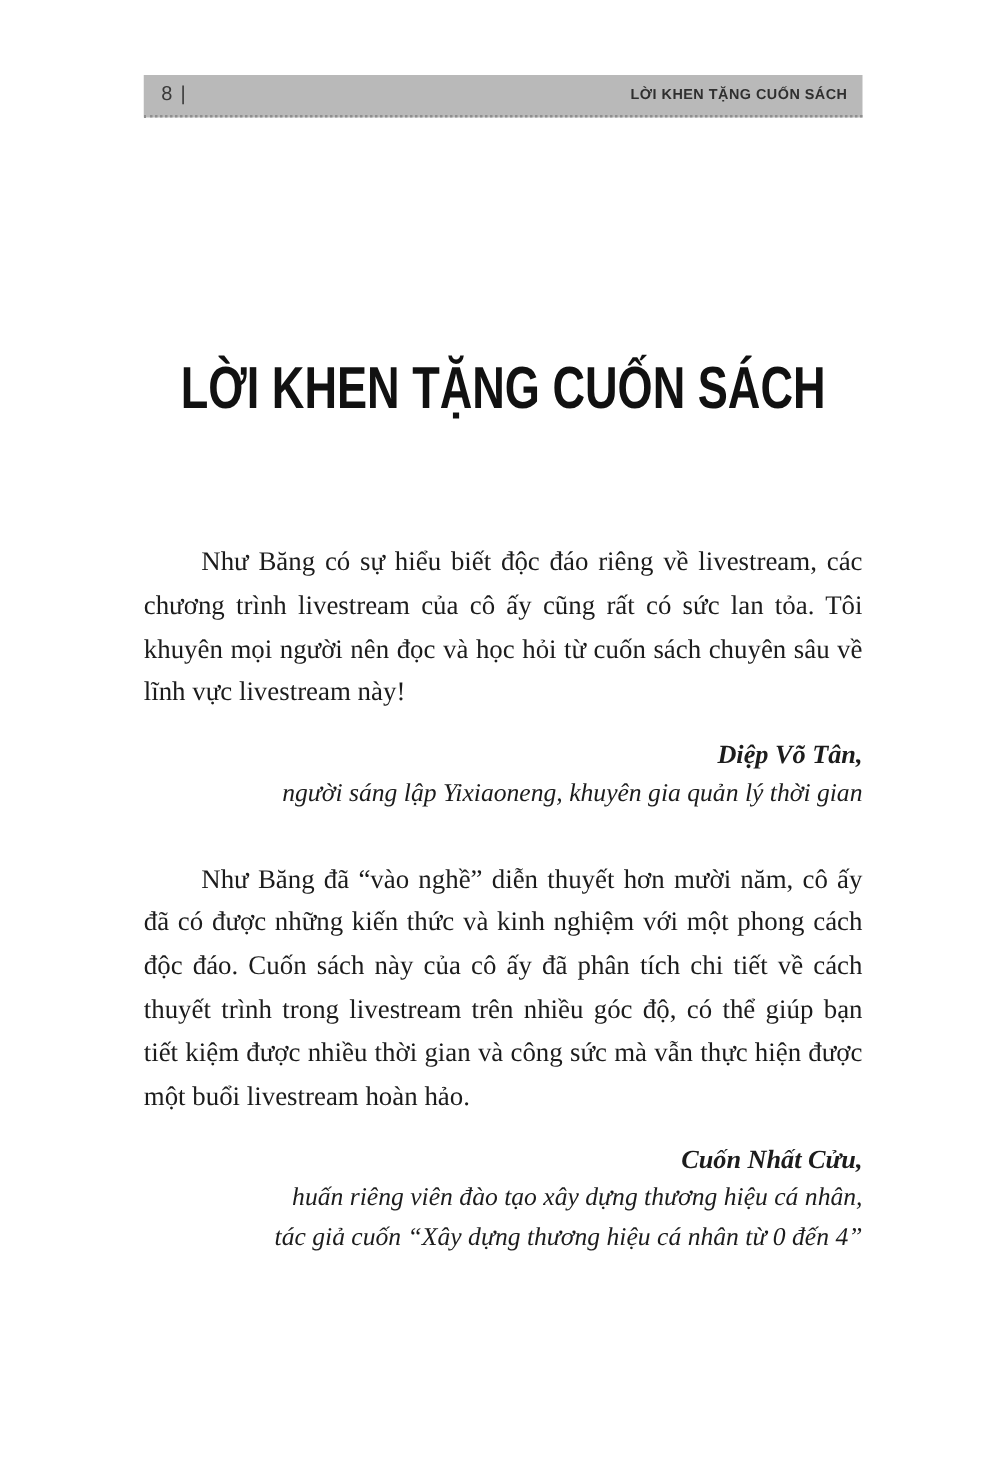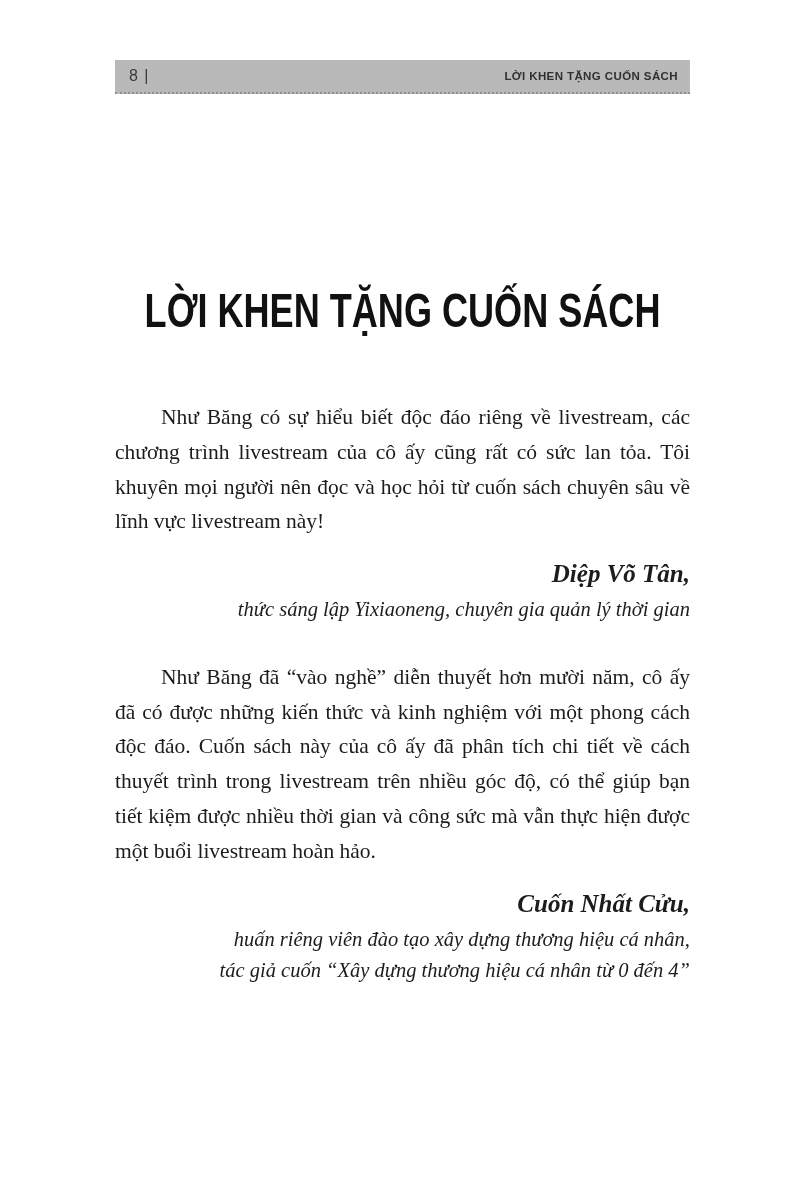--- a/index.html
+++ b/index.html
@@ -62,39 +62,39 @@
     font-size: 44px;
     letter-spacing: 0px;
     color: #111111;
     transform: scale(0.82, 1.08);
     transform-origin: center center;
     white-space: nowrap;
   }
 
   
   .body-text {
-    margin-top: 64px;
+    margin-top: 96px;
     font-family: Liberation Serif, serif;
   }
 
   .para {
     font-size: 21.5px;
     line-height: 1.62;
     text-align: justify;
     text-indent: 46px;
     color: #1c1c1c;
   }
 
   .byline {
     margin-top: 16px;
     text-align: right;
   }
 
   .author {
-    font-size: 25px;
+    font-size: 21px;
     font-weight: 700;
     font-style: italic;
     line-height: 1.55;
   }
 
   .credit {
     font-size: 20.5px;
     font-style: italic;
     line-height: 1.55;
   }
@@ -116,21 +116,21 @@
   <div class="chapter-title-wrap">
     <span class="chapter-title">LỜI KHEN TẶNG CUỐN SÁCH</span>
   </div>
 
   <div class="content body-text">
 
     <div class="section">
       <p class="para">Như Băng có sự hiểu biết độc đáo riêng về livestream, các chương trình livestream của cô ấy cũng rất có sức lan tỏa. Tôi khuyên mọi người nên đọc và học hỏi từ cuốn sách chuyên sâu về lĩnh vực livestream này!</p>
       <div class="byline">
         <div class="author">Diệp Võ Tân,</div>
-        <div class="credit">thức sáng lập Yixiaoneng, chuyên gia quản lý thời gian</div>
+        <div class="credit">người sáng lập Yixiaoneng, khuyên gia quản lý thời gian</div>
       </div>
     </div>
 
     <div class="section">
       <p class="para">Như Băng đã “vào nghề” diễn thuyết hơn mười năm, cô ấy đã có được những kiến thức và kinh nghiệm với một phong cách độc đáo. Cuốn sách này của cô ấy đã phân tích chi tiết về cách thuyết trình trong livestream trên nhiều góc độ, có thể giúp bạn tiết kiệm được nhiều thời gian và công sức mà vẫn thực hiện được một buổi livestream hoàn hảo.</p>
       <div class="byline">
         <div class="author">Cuốn Nhất Cửu,</div>
         <div class="credit">huấn riêng viên đào tạo xây dựng thương hiệu cá nhân,</div>
         <div class="credit">tác giả cuốn “Xây dựng thương hiệu cá nhân từ 0 đến 4”</div>
       </div>

